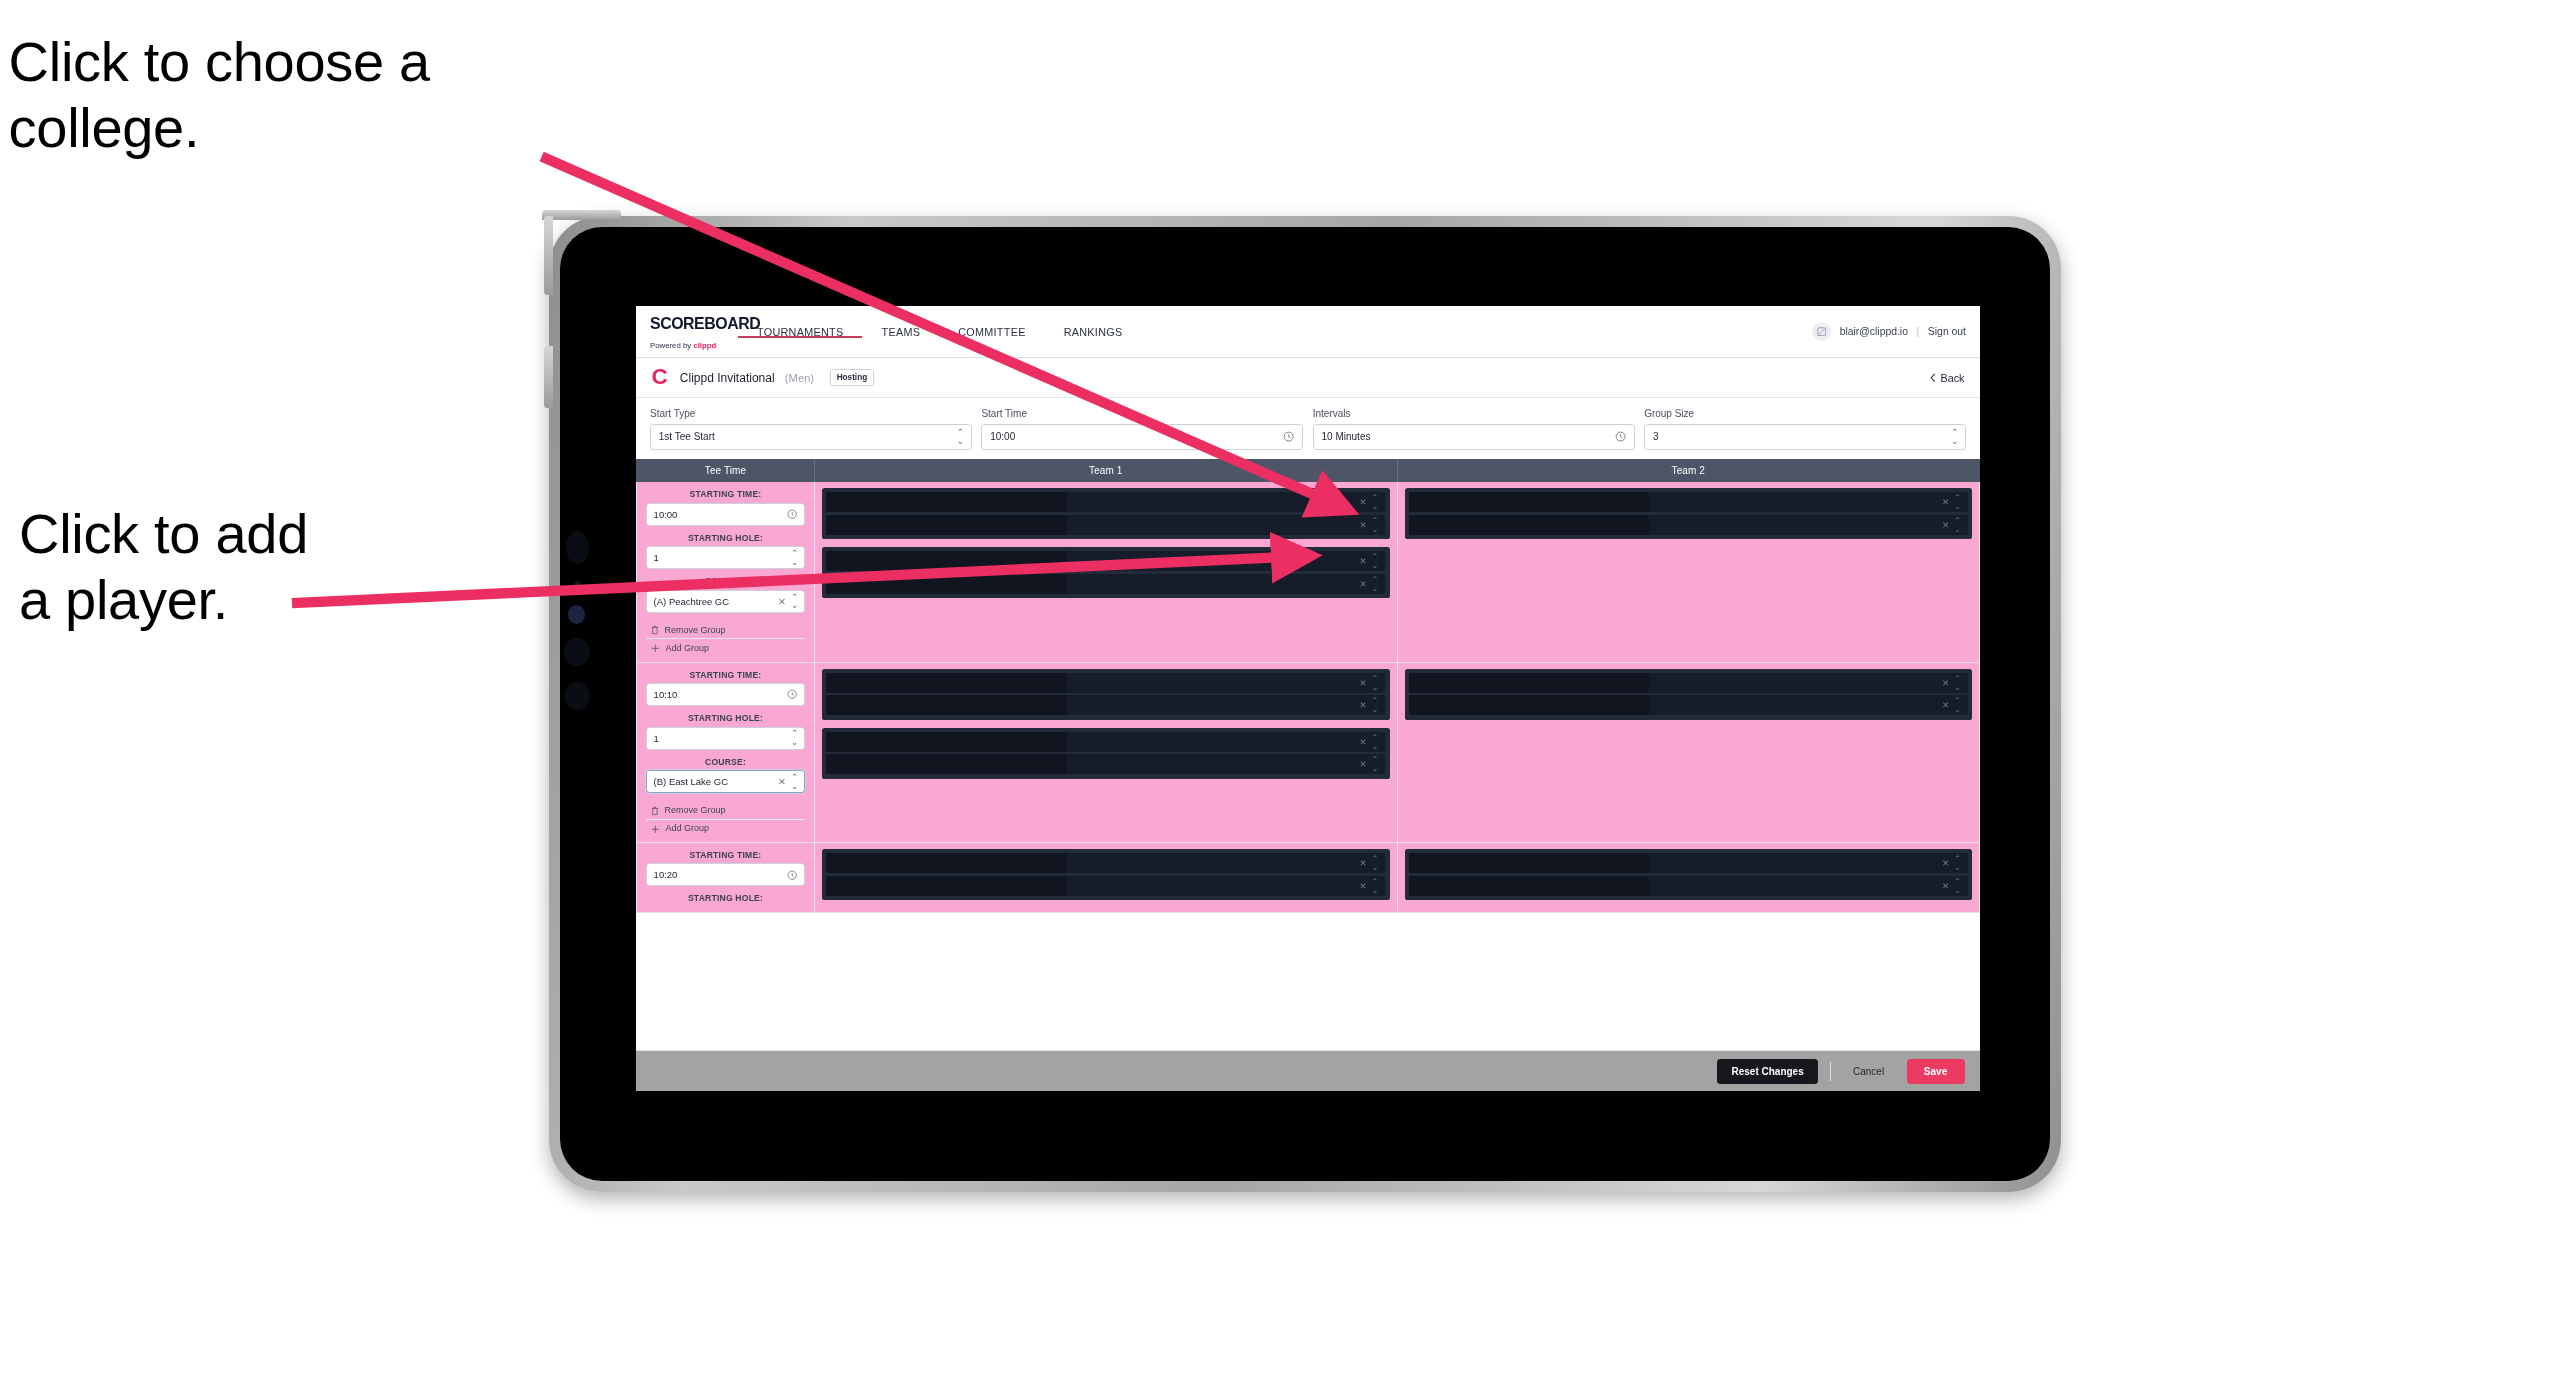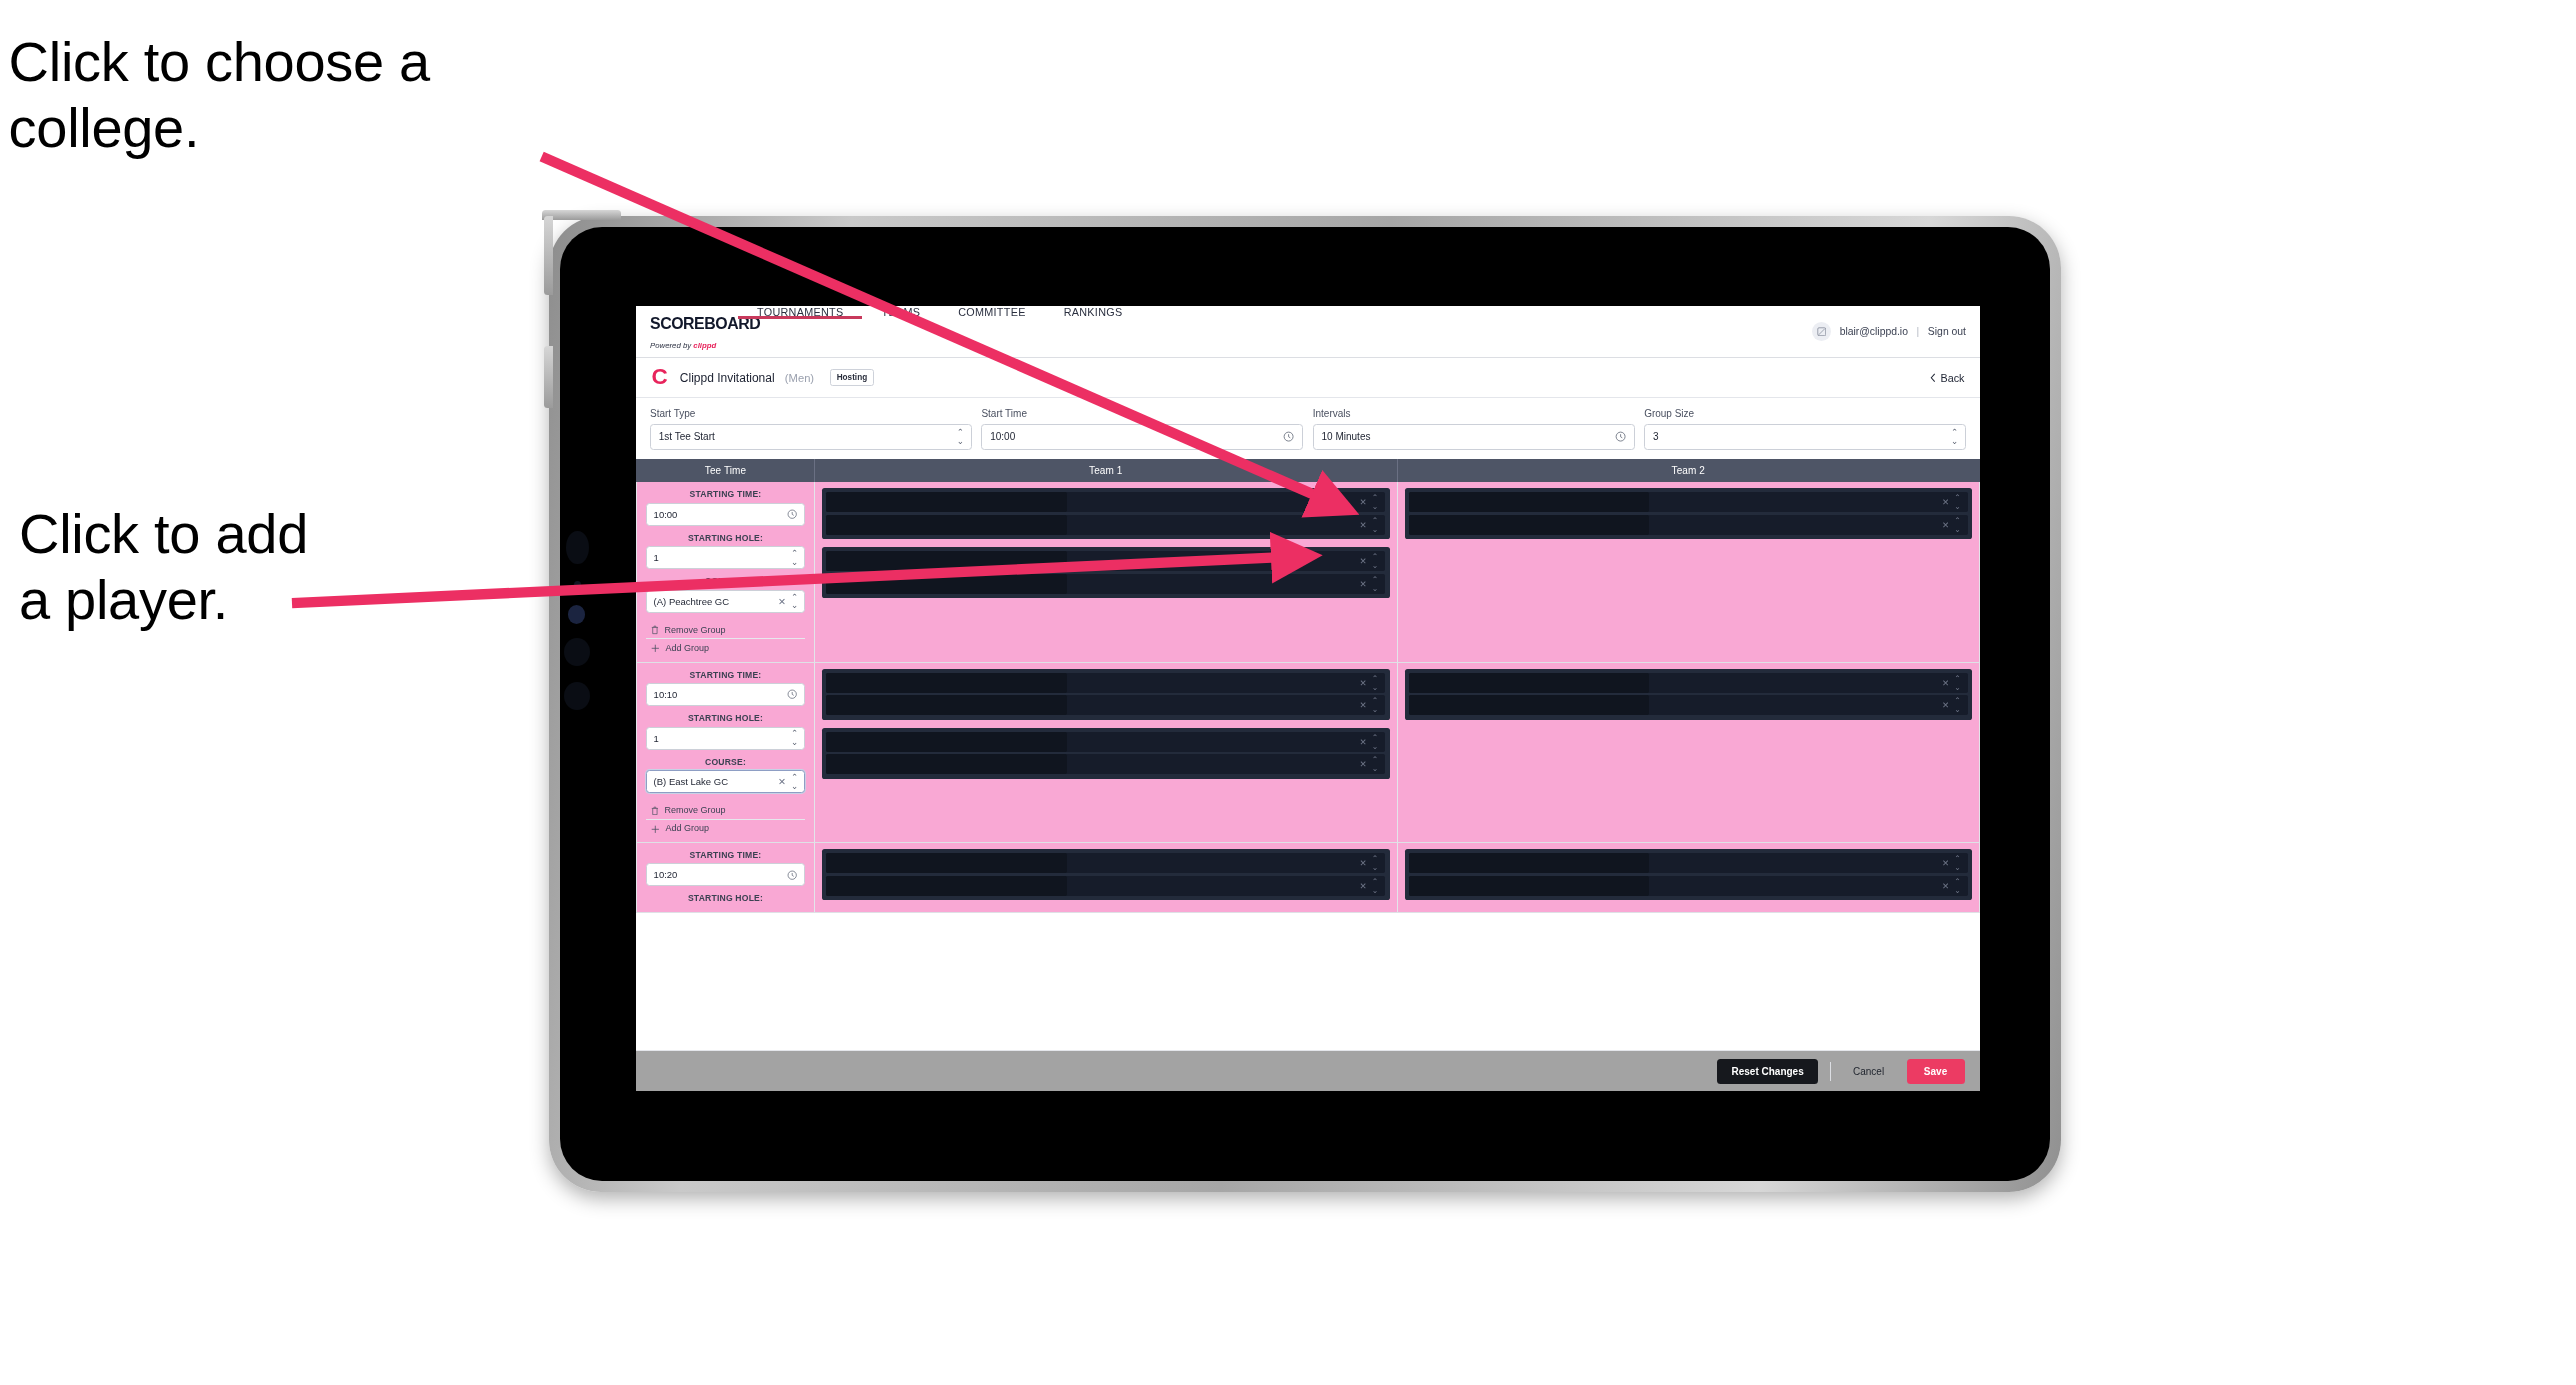--- a/index.html
+++ b/index.html
@@ -78,23 +78,23 @@
   }
   .brand {
     width: 102px; display:flex; flex-direction:column; justify-content:center;
     padding-left: 14px;
   }
   .brand .wordmark {
     font-family: "Liberation Sans", sans-serif;
     font-weight: 700; font-size: 17.3px; letter-spacing: -0.5px;
     color:#12182b; transform: scaleX(0.92); transform-origin: left center;
   }
-  .brand .powered { font-size: 7.8px; color:#2c3142; margin-top:7px;font-style:italic; }
+  .brand .powered { font-size: 7.8px; color:#2c3142; margin-top:7px; }
   .brand .powered .clippd { color:#e8245c; font-weight:700; }
-  .navtabs { display:flex; align-items:flex-start; }
+  .navtabs { display:flex; align-items:center; }
   .navtab {
     display:flex; align-items:center; padding: 0 19px;
     font-size: 10.8px; letter-spacing: 0.3px; color:#2b3040; cursor:pointer;
     position: relative;
   }
   .navtab.active::after {
     content:""; position:absolute; left:0; right:0; bottom:-0.9px; height:2.6px; background:#c8395c;
   }
   .nav-right {
     margin-left:auto; display:flex; align-items:center; gap:8.6px; padding-right: 14px;

